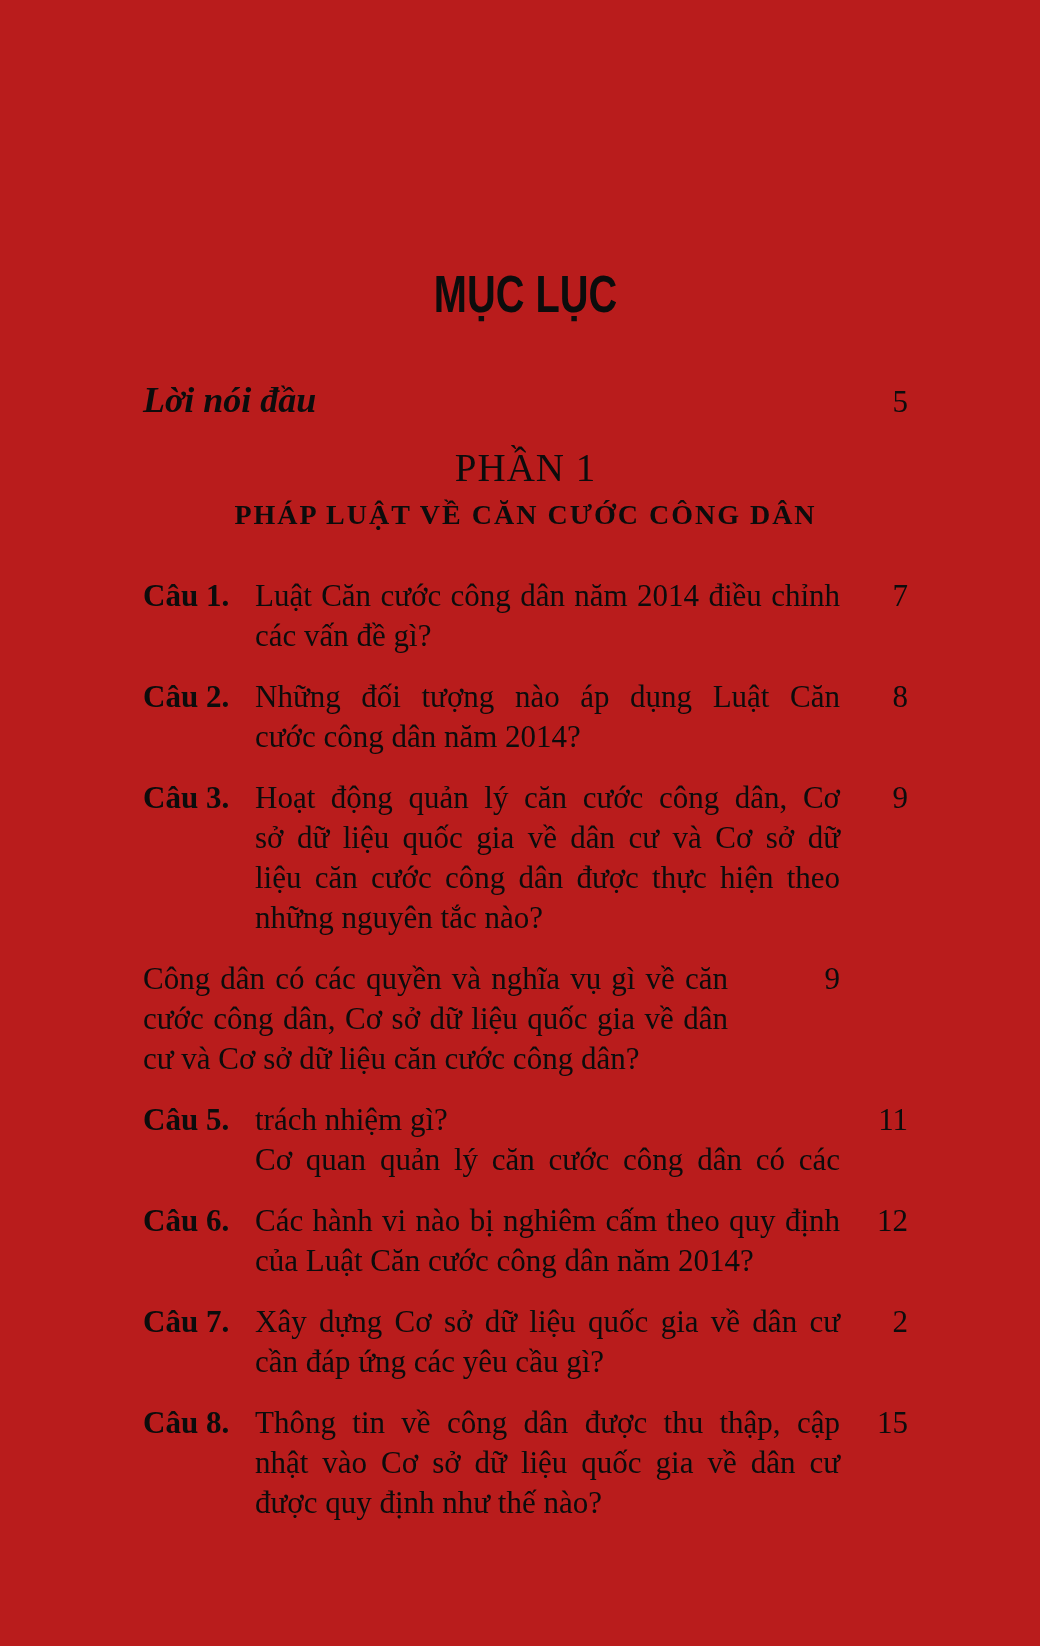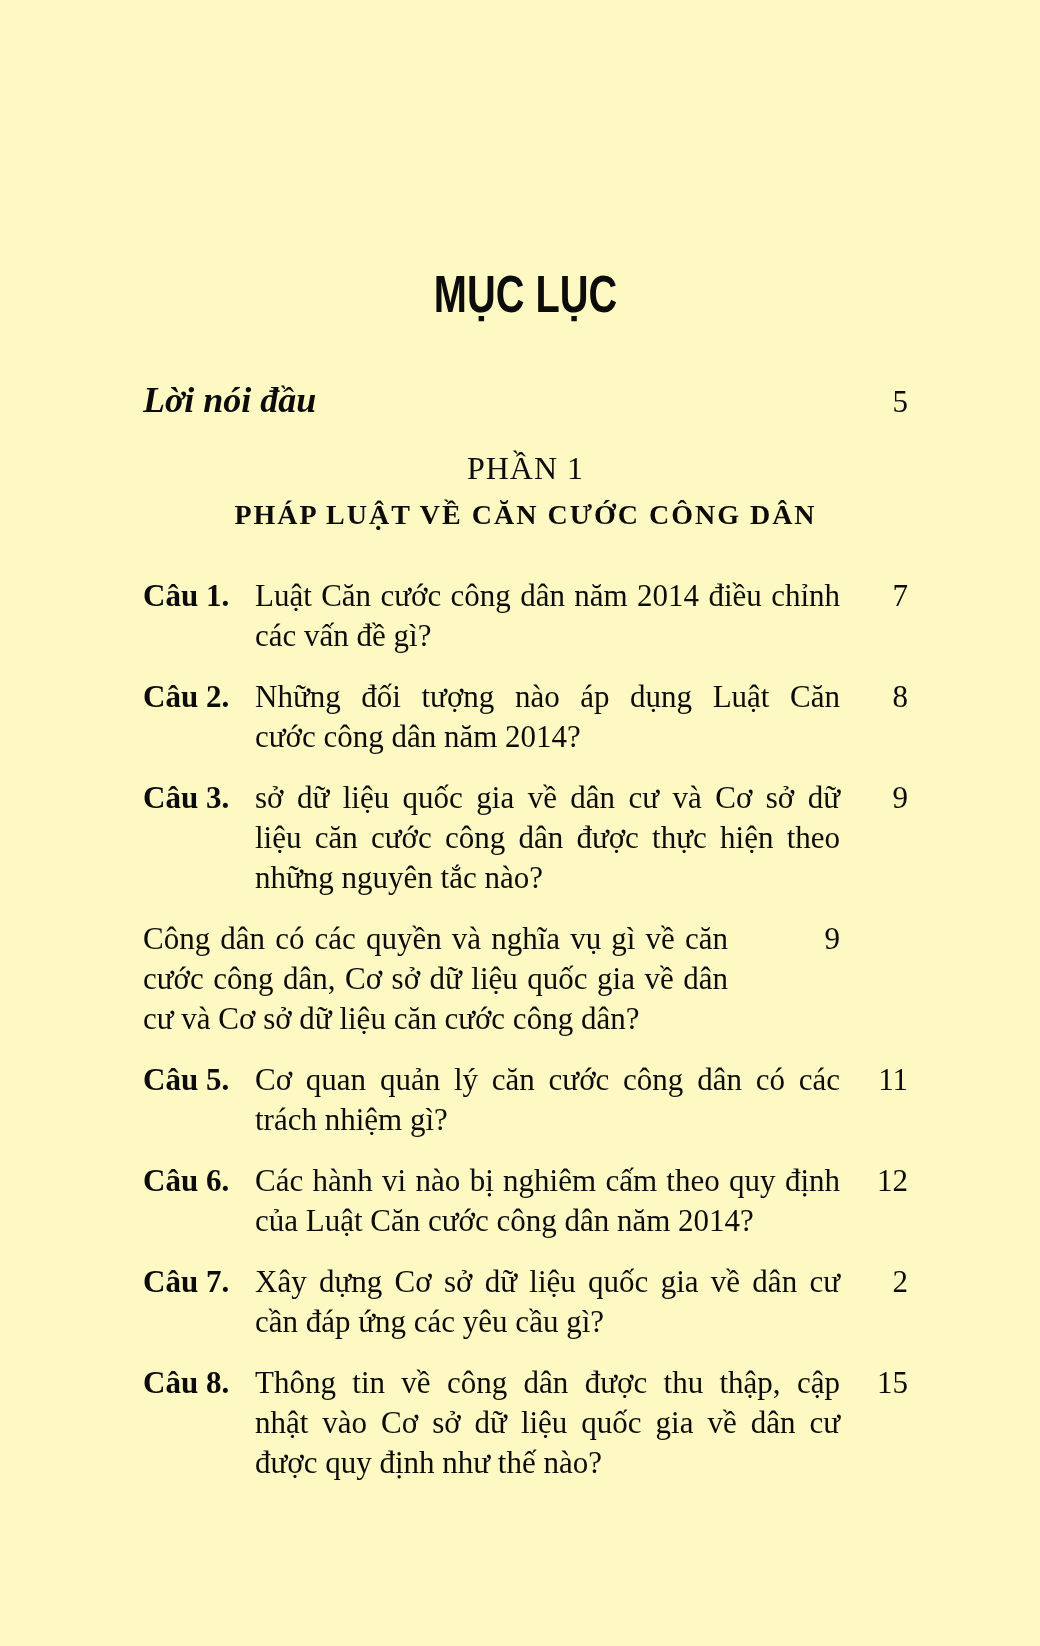--- a/index.html
+++ b/index.html
@@ -9,21 +9,21 @@
     background: #ffffff;
     color: #0c0c0c;
     font-family: "Liberation Serif", "DejaVu Serif", serif;
     -webkit-font-smoothing: antialiased;
   }
   .page {
     position: relative;
     width: 1040px;
     height: 1646px;
     overflow: hidden;
-    background: #fef9c3;
+    background: #b91c1c;
   }
   .content {
     padding-left: 143px;
     padding-right: 132px; 
   }
   
   .main-title {
     margin-top: 270px;
     text-align: center;
     height: 50px;
@@ -51,21 +51,21 @@
   .preface-label {
     font-style: italic;
     font-weight: 700;
     font-size: 36px;
   }
   .preface-page { font-size: 31px; }
   
   .part-kicker {
     margin-top: 24px;
     text-align: center;
-    font-size: 32px;
+    font-size: 39px;
     line-height: 44px;
     font-weight: 400;
     letter-spacing: 1px;
   }
   
   .part-heading {
     margin-top: 1px;
     text-align: center;
     font-size: 28px;
     line-height: 48px;
@@ -132,39 +132,40 @@
           <div class="entry-label">Câu 2.</div>
           <div class="entry-text">
             <div class="line just">Những đối tượng nào áp dụng Luật Căn</div>
             <div class="line last">cước công dân năm 2014?</div>
           </div>
           <div class="entry-page">8</div>
         </div>
         <div class="entry">
           <div class="entry-label">Câu 3.</div>
           <div class="entry-text">
+            <div class="line just">Hoạt động quản lý căn cước công dân, Cơ</div>
             <div class="line just">sở dữ liệu quốc gia về dân cư và Cơ sở dữ</div>
             <div class="line just">liệu căn cước công dân được thực hiện theo</div>
             <div class="line last">những nguyên tắc nào?</div>
           </div>
           <div class="entry-page">9</div>
         </div>
         <div class="entry">
           <div class="entry-text">
             <div class="line just">Công dân có các quyền và nghĩa vụ gì về căn</div>
             <div class="line just">cước công dân, Cơ sở dữ liệu quốc gia về dân</div>
             <div class="line last">cư và Cơ sở dữ liệu căn cước công dân?</div>
           </div>
           <div class="entry-page">9</div>
         </div>
         <div class="entry">
           <div class="entry-label">Câu 5.</div>
           <div class="entry-text">
+            <div class="line last">trách nhiệm gì?</div>
             <div class="line just">Cơ quan quản lý căn cước công dân có các</div>
-            <div class="line last">trách nhiệm gì?</div>
           </div>
           <div class="entry-page">11</div>
         </div>
         <div class="entry">
           <div class="entry-label">Câu 6.</div>
           <div class="entry-text">
             <div class="line just">Các hành vi nào bị nghiêm cấm theo quy định</div>
             <div class="line last">của Luật Căn cước công dân năm 2014?</div>
           </div>
           <div class="entry-page">12</div>

